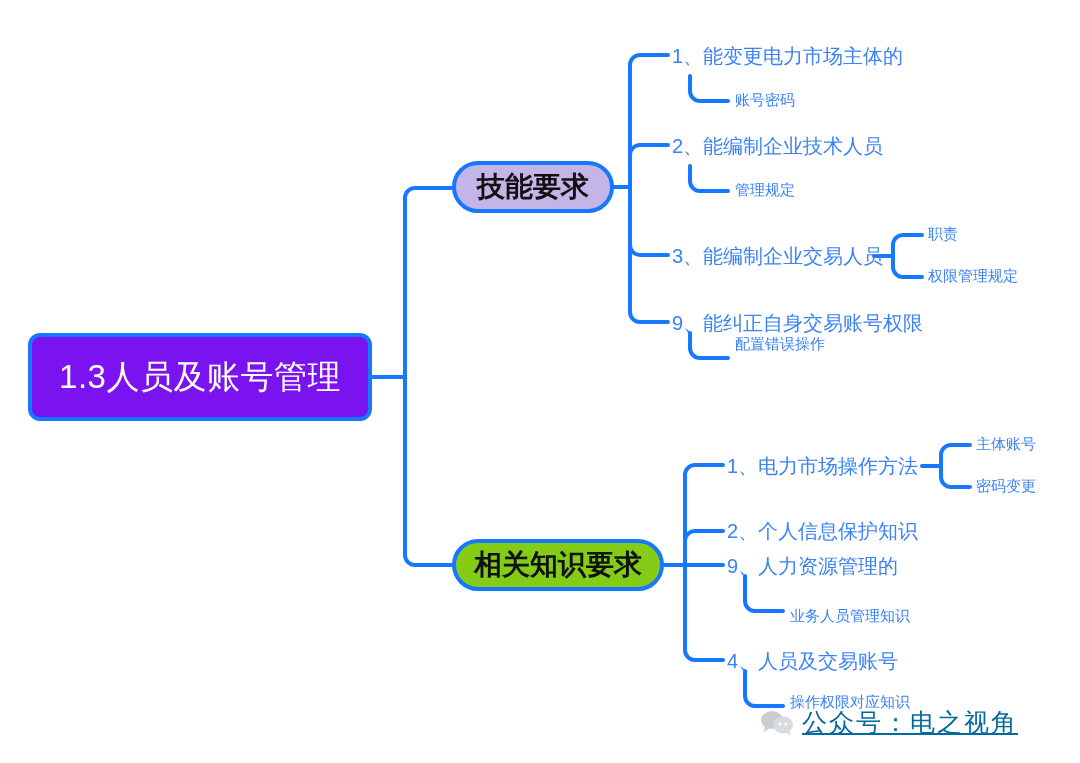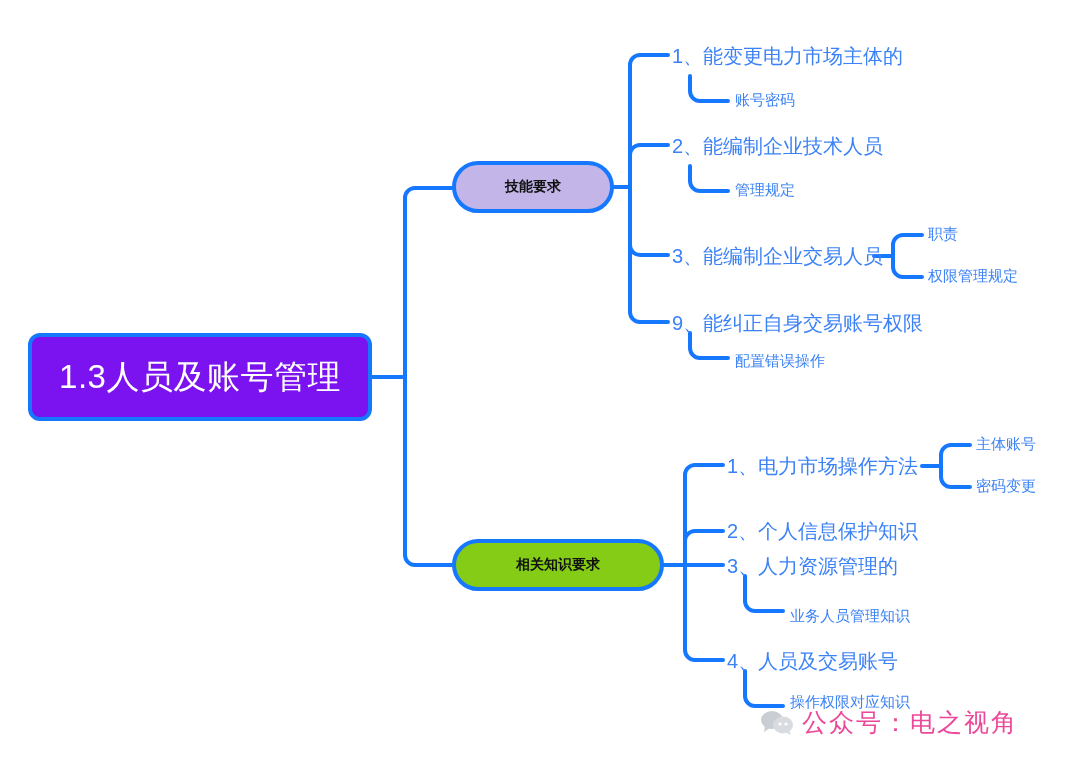--- a/index.html
+++ b/index.html
@@ -45,21 +45,21 @@
     color: #ffffff;
     font-size: 33px;
     font-weight: normal;
     letter-spacing: 0.5px;
   }
   
   .pill {
     border: 4px solid #1677ff;
     border-radius: 999px;
     color: #111111;
-    font-size: 14px;
+    font-size: 28px;
     font-weight: bold;
   }
   .pill-skill {
     left: 452px;
     top: 161px;
     width: 162px;
     height: 52px;
     background: #c3b5e8;
   }
   .pill-knowledge {
@@ -85,21 +85,21 @@
     left: 760px;
     top: 706px;
     display: flex;
     align-items: center;
     gap: 8px;
     color: #c9cdd4;
     font-size: 25px;
     letter-spacing: 2px;
     user-select: none;
   }
-  .watermark .wm-text { color: #ec4899; }
+  .watermark .wm-text { color: #0369a1; text-decoration: underline; }
 </style>
 </head>
 <body>
 
 <div id="canvas">
 
   <svg id="wires" viewBox="0 0 1080 763" xmlns="http://www.w3.org/2000/svg">
     <g fill="none" stroke="#1677ff" stroke-width="4" stroke-linecap="round" stroke-linejoin="round">
 
       <path d="M372 377 H405"></path>
@@ -150,29 +150,29 @@
   <div class="leaf lvl3" style="left:735px; top:92px;">账号密码</div>
 
   <div class="leaf lvl2" style="left:672px; top:136px;">2、能编制企业技术人员</div>
   <div class="leaf lvl3" style="left:735px; top:182px;">管理规定</div>
 
   <div class="leaf lvl2" style="left:672px; top:246px;">3、能编制企业交易人员</div>
   <div class="leaf lvl3" style="left:928px; top:226px;">职责</div>
   <div class="leaf lvl3" style="left:928px; top:268px;">权限管理规定</div>
 
   <div class="leaf lvl2" style="left:672px; top:313px;">9、能纠正自身交易账号权限</div>
-  <div class="leaf lvl3" style="left:735px; top:353px;">配置错误操作</div>
+  <div class="leaf lvl3" style="left:735px; top:336px;">配置错误操作</div>
 
   <div class="leaf lvl2" style="left:727px; top:456px;">1、电力市场操作方法</div>
   <div class="leaf lvl3" style="left:976px; top:436px;">主体账号</div>
   <div class="leaf lvl3" style="left:976px; top:478px;">密码变更</div>
 
   <div class="leaf lvl2" style="left:727px; top:521px;">2、个人信息保护知识</div>
 
-  <div class="leaf lvl2" style="left:727px; top:556px;">3、人力资源管理的</div>
+  <div class="leaf lvl2" style="left:727px; top:556px;">9、人力资源管理的</div>
   <div class="leaf lvl3" style="left:790px; top:608px;">业务人员管理知识</div>
 
   <div class="leaf lvl2" style="left:727px; top:651px;">4、人员及交易账号</div>
   <div class="leaf lvl3" style="left:790px; top:694px;">操作权限对应知识</div>
 
   <div class="watermark">
     <svg width="34" height="28" viewBox="0 0 34 28">
       <ellipse cx="12" cy="11" rx="11" ry="9" fill="#c9cdd4"></ellipse>
       <path d="M5 17 L4 23 L10 19 Z" fill="#c9cdd4"></path>
       <ellipse cx="23" cy="16" rx="10" ry="8.5" fill="#d8dce1"></ellipse>

